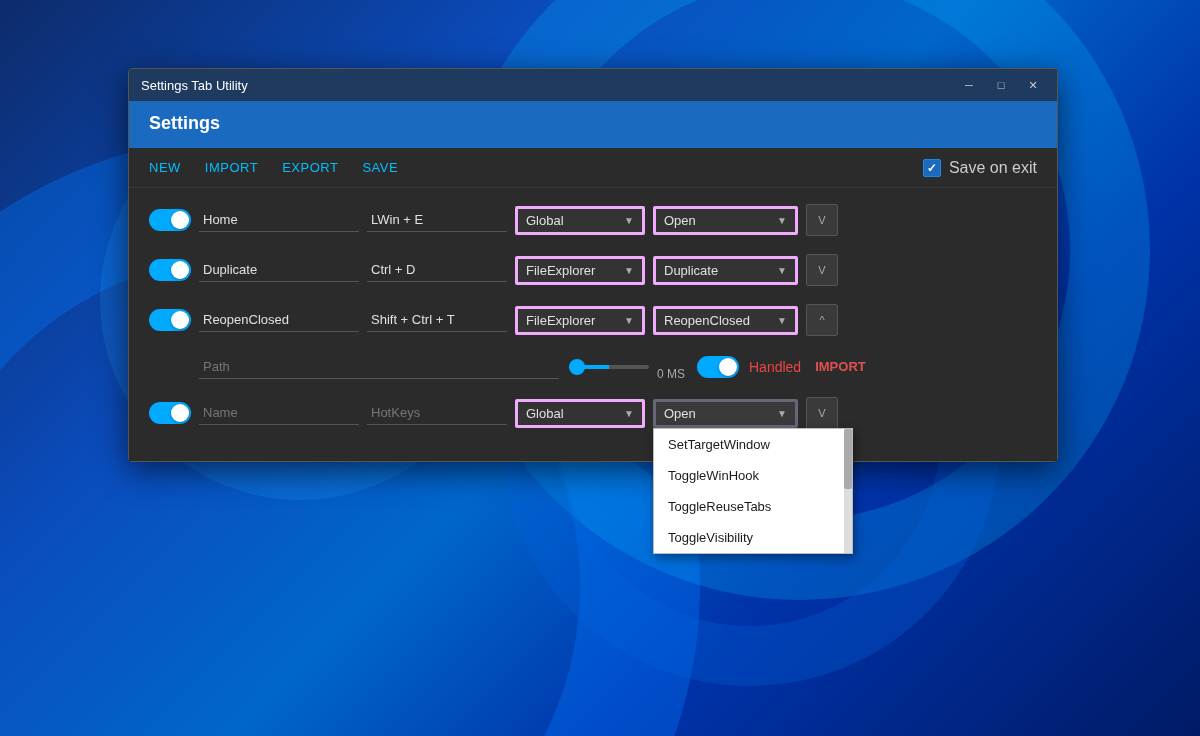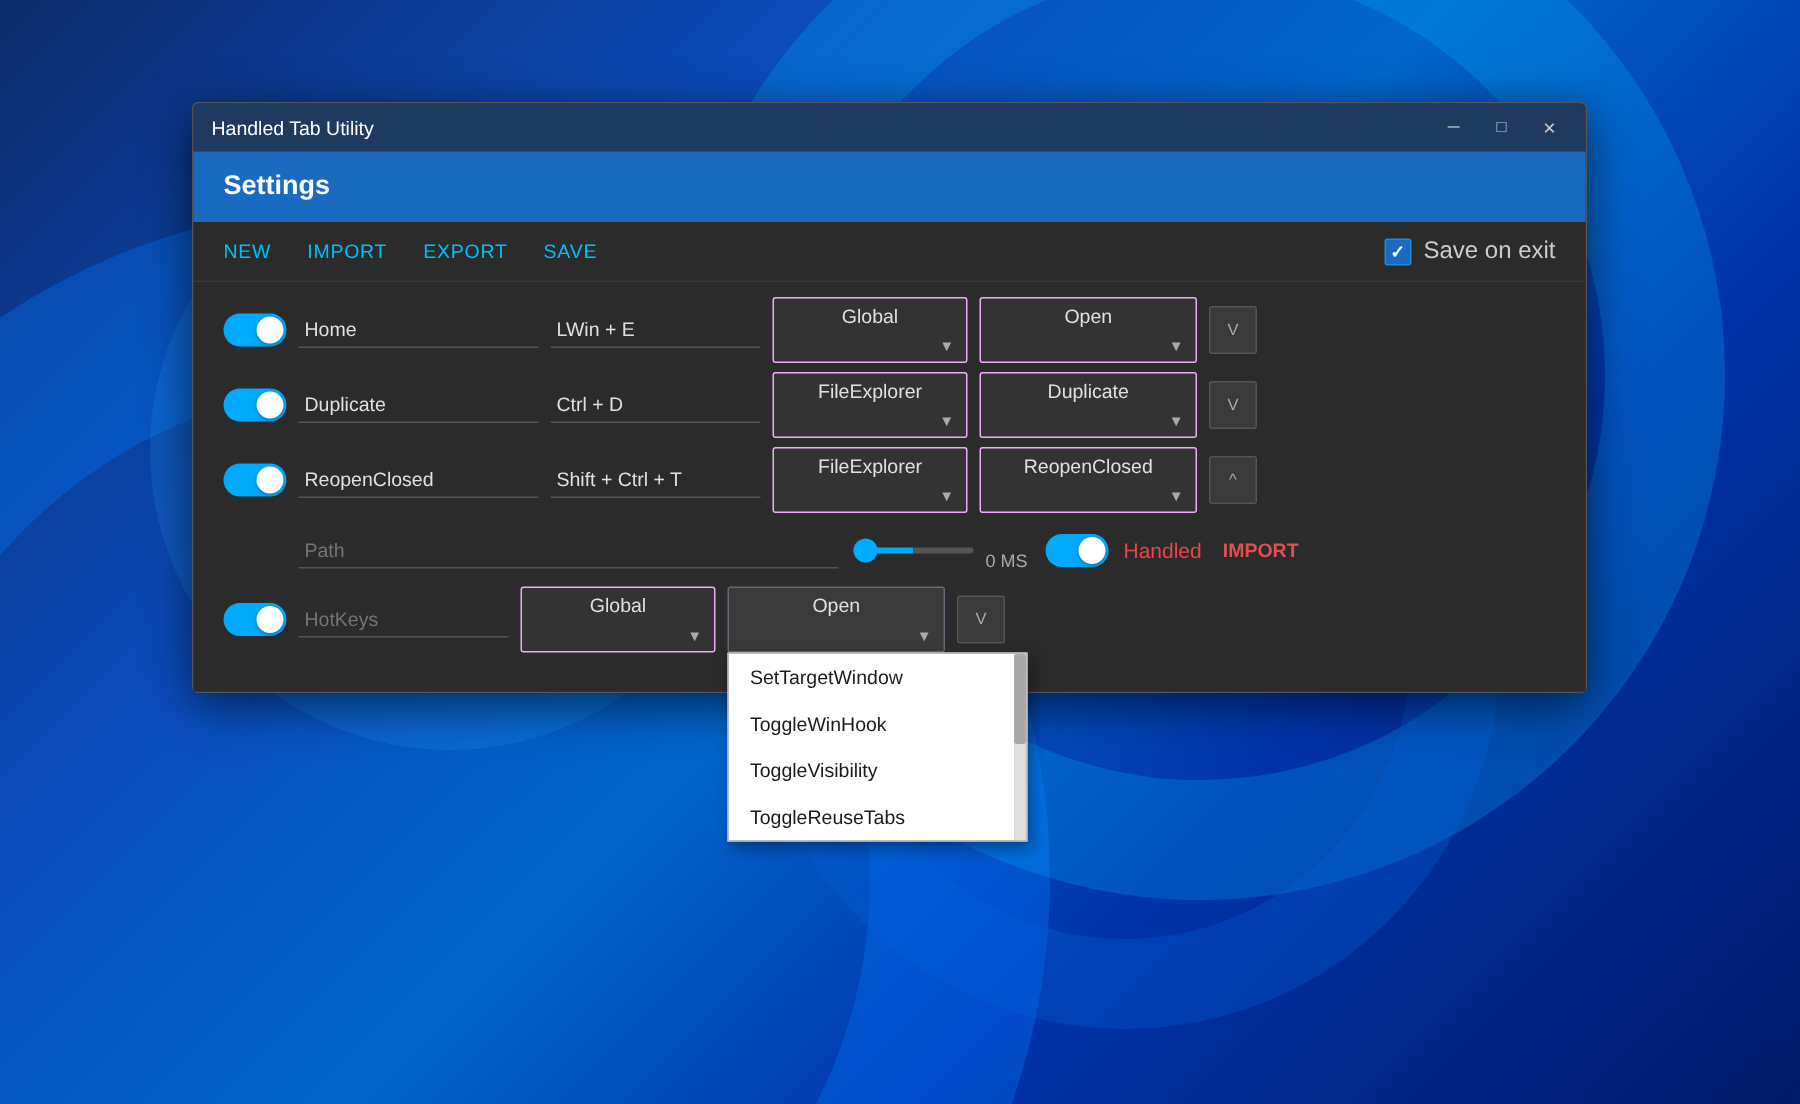--- a/index.html
+++ b/index.html
@@ -198,29 +198,28 @@
       font-size: 13px;
       padding: 4px 4px;
       outline: none;
     }
 
     
     .dropdown {
       display: flex;
       align-items: center;
       background: #333;
-      border: 1px solid #f0abfc;
+      border: 3px solid #f0abfc;
       border-radius: 2px;
       padding: 4px 8px;
       cursor: pointer;
       gap: 8px;
       color: #e0e0e0;
       font-size: 13px;
       min-width: 130px;
-      flex-direction: column;
     }
     .dropdown-scope { min-width: 130px; }
     .dropdown-action { min-width: 145px; }
     .dropdown-arrow {
       color: #aaa;
       font-size: 10px;
       margin-left: auto;
     }
 
     
@@ -347,21 +346,21 @@
 <div class="desktop-bg">
   <div class="bg-curve1"></div>
   <div class="bg-curve2"></div>
   <div class="bg-curve3"></div>
   <div class="bg-curve4"></div>
 </div>
 
 <div class="window">
 
   <div class="titlebar">
-    <span class="titlebar-title">Handled Tab Utility</span>
+    <span class="titlebar-title">Settings Tab Utility</span>
     <div class="titlebar-controls">
       <button class="titlebar-btn">─</button>
       <button class="titlebar-btn">□</button>
       <button class="titlebar-btn close">✕</button>
     </div>
   </div>
 
   <div class="header-band">
     <h1>Settings</h1>
   </div>
@@ -430,37 +429,38 @@
         <input type="range" class="slider" min="0" max="1000" value="0" style="">
         <span class="ms-label">0 MS</span>
       </div>
       <div class="toggle"></div>
       <span class="handled-label">Handled</span>
       <button class="delete-btn">IMPORT</button>
     </div>
 
     <div class="row" style="position:relative;">
       <div class="toggle"></div>
+      <input class="field-name" type="text" placeholder="Name" style="">
       <input class="field-hotkey" type="text" placeholder="HotKeys" style="">
       <div class="dropdown dropdown-scope">
         <span>Global</span>
         <span class="dropdown-arrow">▼</span>
       </div>
 
       <div class="dropdown-open" style="position:relative;">
         <div class="dropdown dropdown-action" style="background:#3a3a3a;">
           <span>Open</span>
           <span class="dropdown-arrow">▼</span>
         </div>
 
         <div class="dropdown-menu" style="position:absolute; top:100%; left:0; width:200px;">
           <div class="dropdown-menu-item">SetTargetWindow</div>
           <div class="dropdown-menu-item">ToggleWinHook</div>
+          <div class="dropdown-menu-item">ToggleReuseTabs</div>
           <div class="dropdown-menu-item">ToggleVisibility</div>
-          <div class="dropdown-menu-item">ToggleReuseTabs</div>
           <div class="dropdown-scrollbar">
             <div class="dropdown-scrollbar-thumb"></div>
           </div>
         </div>
       </div>
 
       <div class="order-btn">V</div>
     </div>
 
   </div>

